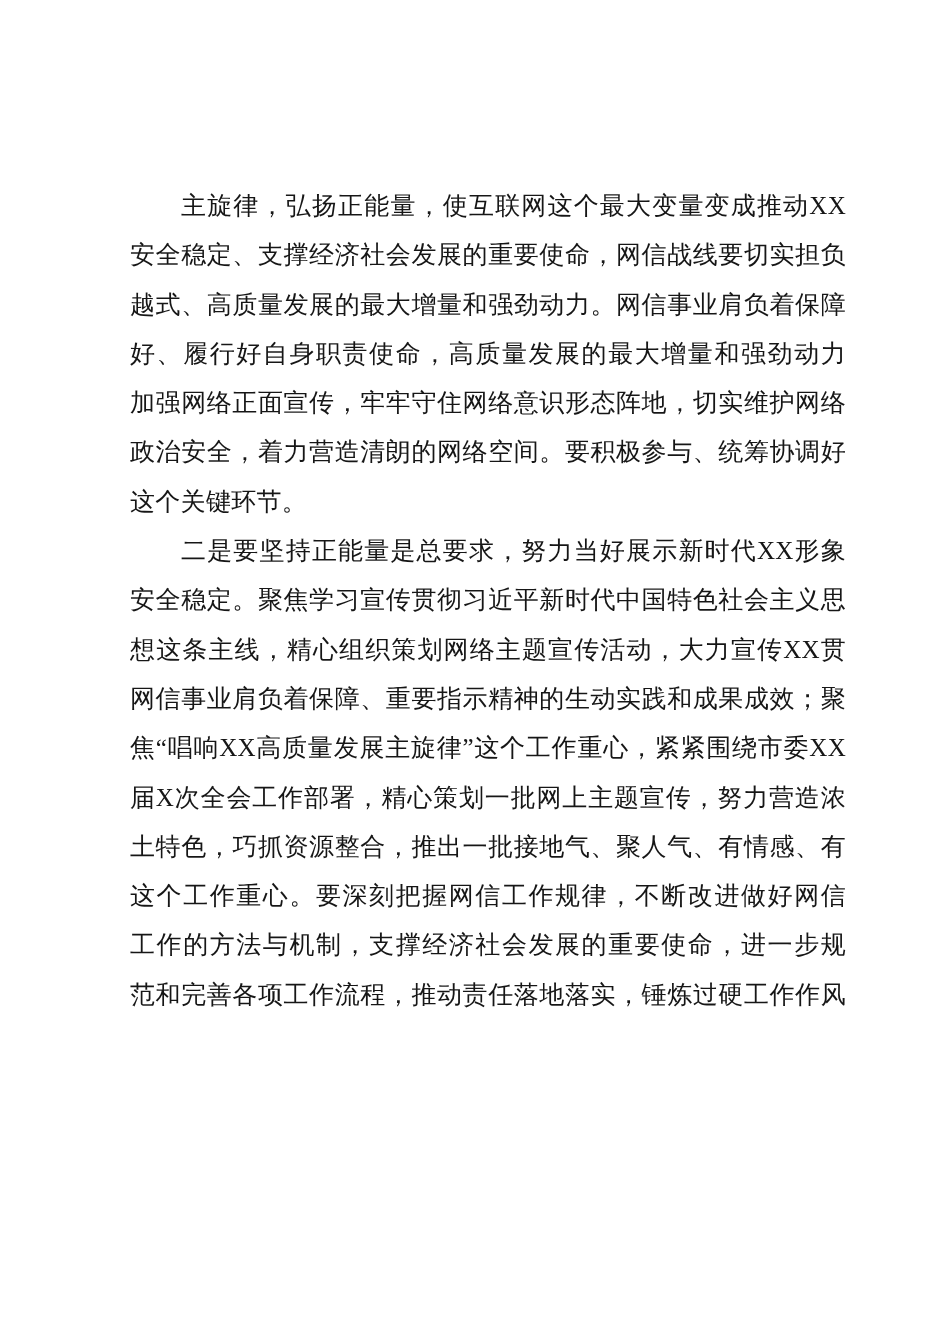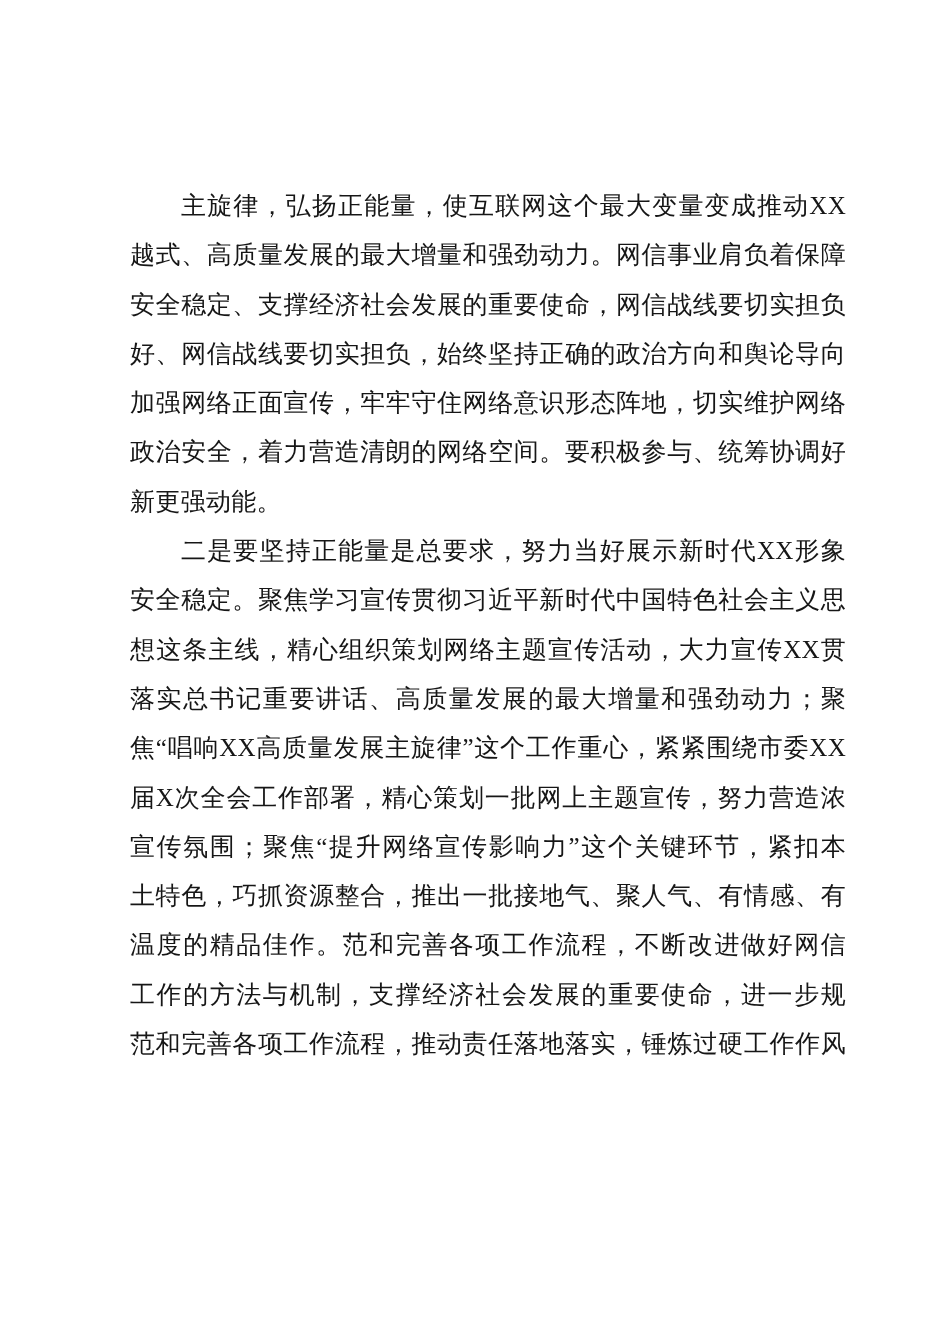--- a/index.html
+++ b/index.html
@@ -48,34 +48,33 @@
     font-weight: normal;
   }
 </style>
 </head>
 <body>
 
 <div class="page">
   <div class="text-body" id="doc-body">
       <div class="paragraph">
         <div class="line justify indent"><span class="run">主旋律，弘扬正能量，使互联网这个最大变量变成推动XX跨</span></div>
+        <div class="line justify"><span class="run">安全稳定、支撑经济社会发展的重要使命，网信战线要切实担负</span></div>
         <div class="line justify"><span class="run">越式、高质量发展的最大增量和强劲动力。网信事业肩负着保障</span></div>
-        <div class="line justify"><span class="run">安全稳定、支撑经济社会发展的重要使命，网信战线要切实担负</span></div>
-        <div class="line justify"><span class="run">好、网信战线要切实担负，始终坚持正确的政治方向和舆论导向</span></div>
+        <div class="line justify"><span class="run">好、履行好自身职责使命，高质量发展的最大增量和强劲动力</span></div>
         <div class="line justify"><span class="run">加强网络正面宣传，牢牢守住网络意识形态阵地，切实维护网络</span></div>
         <div class="line justify"><span class="run">政治安全，着力营造清朗的网络空间。要积极参与、统筹协调好</span></div>
-        <div class="line"><span class="run">新更强动能。</span></div>
+        <div class="line"><span class="run">这个关键环节。</span></div>
       </div>
       <div class="paragraph">
         <div class="line justify indent"><span class="run bold">二是</span><span class="run">要坚持正能量是总要求，努力当好展示新时代XX形象的</span></div>
         <div class="line justify"><span class="run">安全稳定。聚焦学习宣传贯彻习近平新时代中国特色社会主义思</span></div>
         <div class="line justify"><span class="run">想这条主线，精心组织策划网络主题宣传活动，大力宣传XX贯彻</span></div>
-        <div class="line justify"><span class="run">落实总书记重要讲话、高质量发展的最大增量和强劲动力；聚</span></div>
+        <div class="line justify"><span class="run">网信事业肩负着保障、重要指示精神的生动实践和成果成效；聚</span></div>
         <div class="line justify"><span class="run">焦“唱响XX高质量发展主旋律”这个工作重心，紧紧围绕市委XX</span></div>
         <div class="line justify"><span class="run">届X次全会工作部署，精心策划一批网上主题宣传，努力营造浓厚</span></div>
-        <div class="line justify"><span class="run">宣传氛围；聚焦“提升网络宣传影响力”这个关键环节，紧扣本</span></div>
         <div class="line justify"><span class="run">土特色，巧抓资源整合，推出一批接地气、聚人气、有情感、有</span></div>
-        <div class="line justify"><span class="run">温度的精品佳作。范和完善各项工作流程，不断改进做好网信</span></div>
+        <div class="line justify"><span class="run">这个工作重心。要深刻把握网信工作规律，不断改进做好网信</span></div>
         <div class="line justify"><span class="run">工作的方法与机制，支撑经济社会发展的重要使命，进一步规</span></div>
         <div class="line justify"><span class="run">范和完善各项工作流程，推动责任落地落实，锤炼过硬工作作风</span></div>
       </div>
     </div>
 </div>
 
 </body></html>

